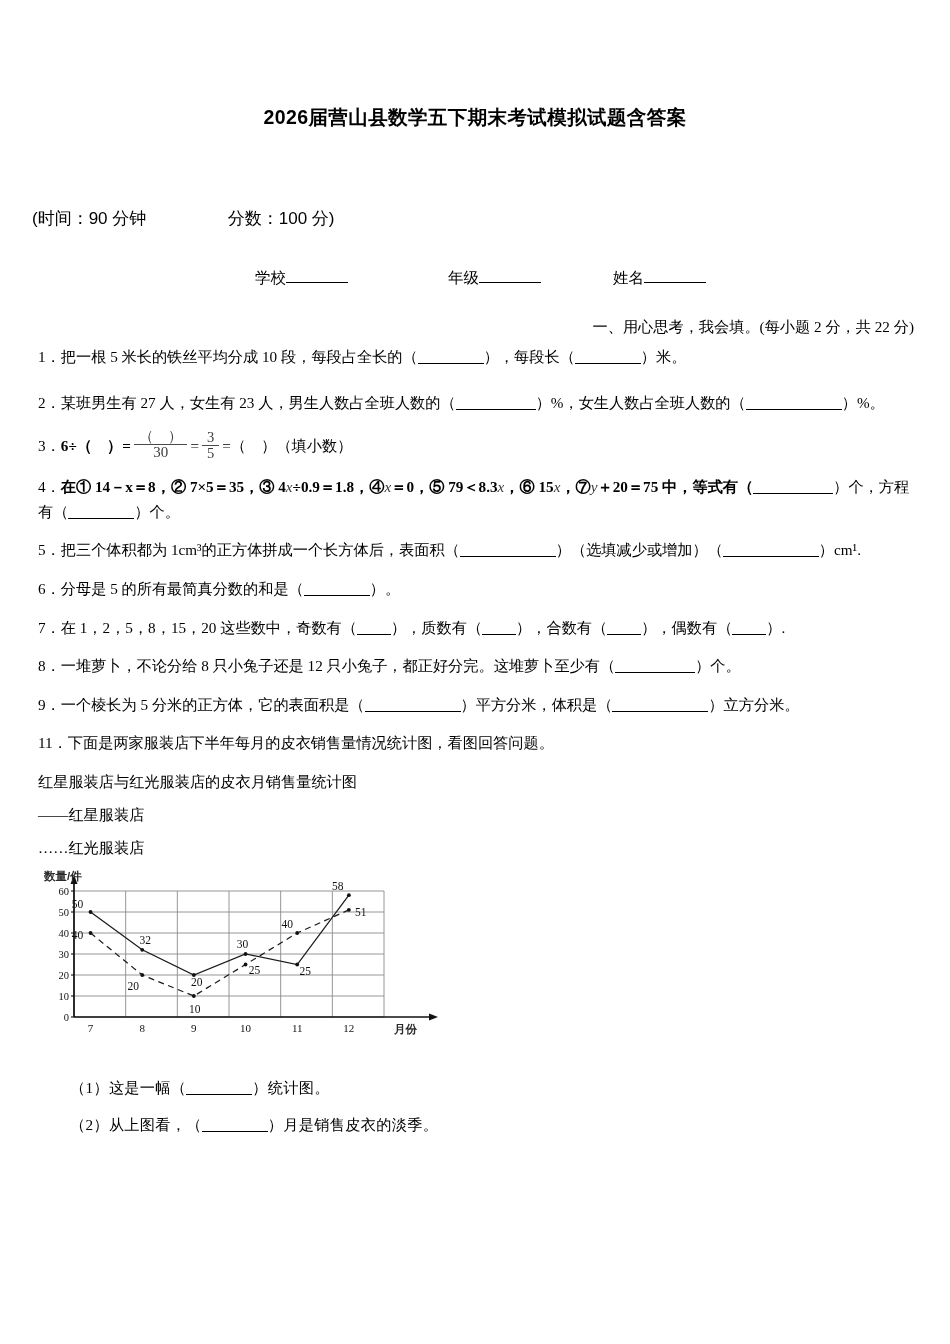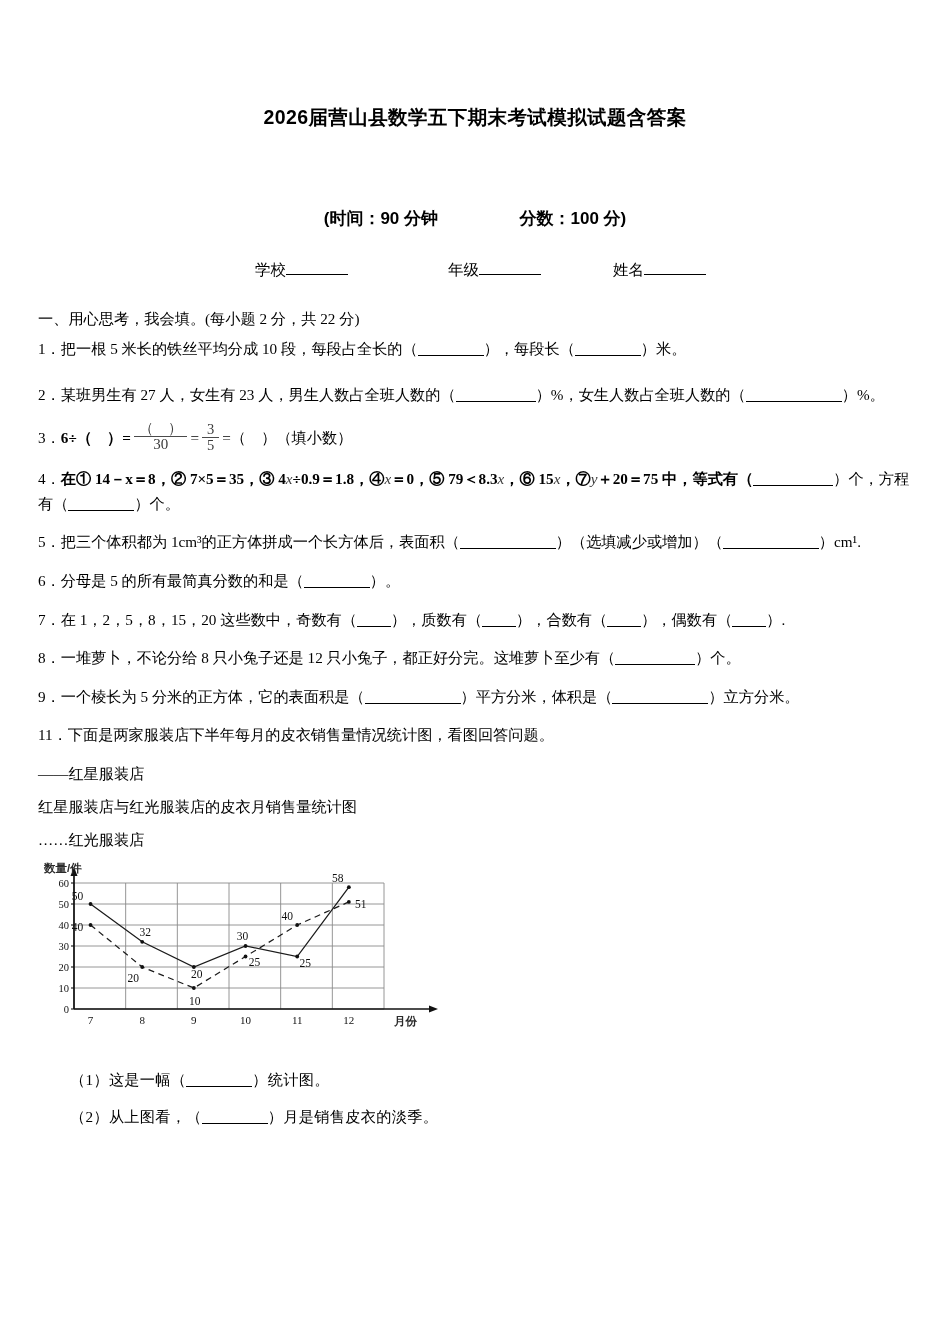--- a/index.html
+++ b/index.html
@@ -30,49 +30,50 @@
     font-family: "Liberation Sans", "DejaVu Sans", sans-serif;
     font-weight: bold;
     font-size: 19.5px;
     letter-spacing: 0.4px;
     color: #000;
   }
 
   
   .exam-meta {
     margin-top: 76px;
-    text-align: center;
     font-family: "Liberation Sans", "DejaVu Sans", sans-serif;
-    font-weight: bold;
+    font-weight: normal;
     font-size: 17px;
+    padding-left: 32px;
   }
   .exam-meta .gap { display: inline-block; width: 72px; }
 
   .id-row {
-    margin-top: 30px;
+    margin-top: 38px;
     display: flex;
     font-size: 15.5px;
     padding-left: 255px;
   }
   .id-row .field { white-space: nowrap; }
   .id-row .sp1 { display: inline-block; width: 100px; }
   .id-row .sp2 { display: inline-block; width: 72px; }
   .blank-u { border-bottom: 1px solid #000; display: inline-block; }
   .bu-60 { width: 62px; }
 
   
   .content {
     margin-top: 26px;
     padding: 0 36px 0 38px;
     font-size: 15.2px;
     line-height: 1.52;
   }
   .section-head {
     font-size: 15.2px;
     margin-bottom: 7px;
+    text-align: right;
   }
   .q {
     margin-bottom: 21px;
     font-size: 15.2px;
     line-height: 1.62;
   }
   .q-wide { margin-bottom: 14px; }
   .bold { font-weight: bold; }
   .ital { font-style: italic; font-family: "Liberation Serif", serif; color:#3a3a3a; }
   .b3 { display:inline-block; border-bottom:1px solid #000; width:66px; vertical-align: -2px;}
@@ -181,22 +182,22 @@
 
     <div class="q q-wide">
       <span>9．</span><span>一个棱长为 5 分米的正方体，它的表面积是（</span><span class="b6"></span><span>）平方分米，体积是（</span><span class="b6"></span><span>）立方分米。</span>
     </div>
 
 
     <div class="q q-wide">
       <span>11．</span><span>下面是两家服装店下半年每月的皮衣销售量情况统计图，看图回答问题。</span>
     </div>
 
+    <div class="chart-note">红星服装店与红光服装店的皮衣月销售量统计图</div>
     <div class="chart-note">——红星服装店</div>
-    <div class="chart-note">红星服装店与红光服装店的皮衣月销售量统计图</div>
     <div class="chart-note">……红光服装店</div>
 
     <div class="chart-wrap">
       <svg id="chart-svg" width="400" height="185" viewBox="0 0 400 185">
           <line x1="32" y1="148" x2="342" y2="148" stroke="#8a8a8a" stroke-width="0.9"></line>
           <line x1="32" y1="127" x2="342" y2="127" stroke="#8a8a8a" stroke-width="0.9"></line>
           <line x1="32" y1="106" x2="342" y2="106" stroke="#8a8a8a" stroke-width="0.9"></line>
           <line x1="32" y1="85" x2="342" y2="85" stroke="#8a8a8a" stroke-width="0.9"></line>
           <line x1="32" y1="64" x2="342" y2="64" stroke="#8a8a8a" stroke-width="0.9"></line>
           <line x1="32" y1="43" x2="342" y2="43" stroke="#8a8a8a" stroke-width="0.9"></line>

